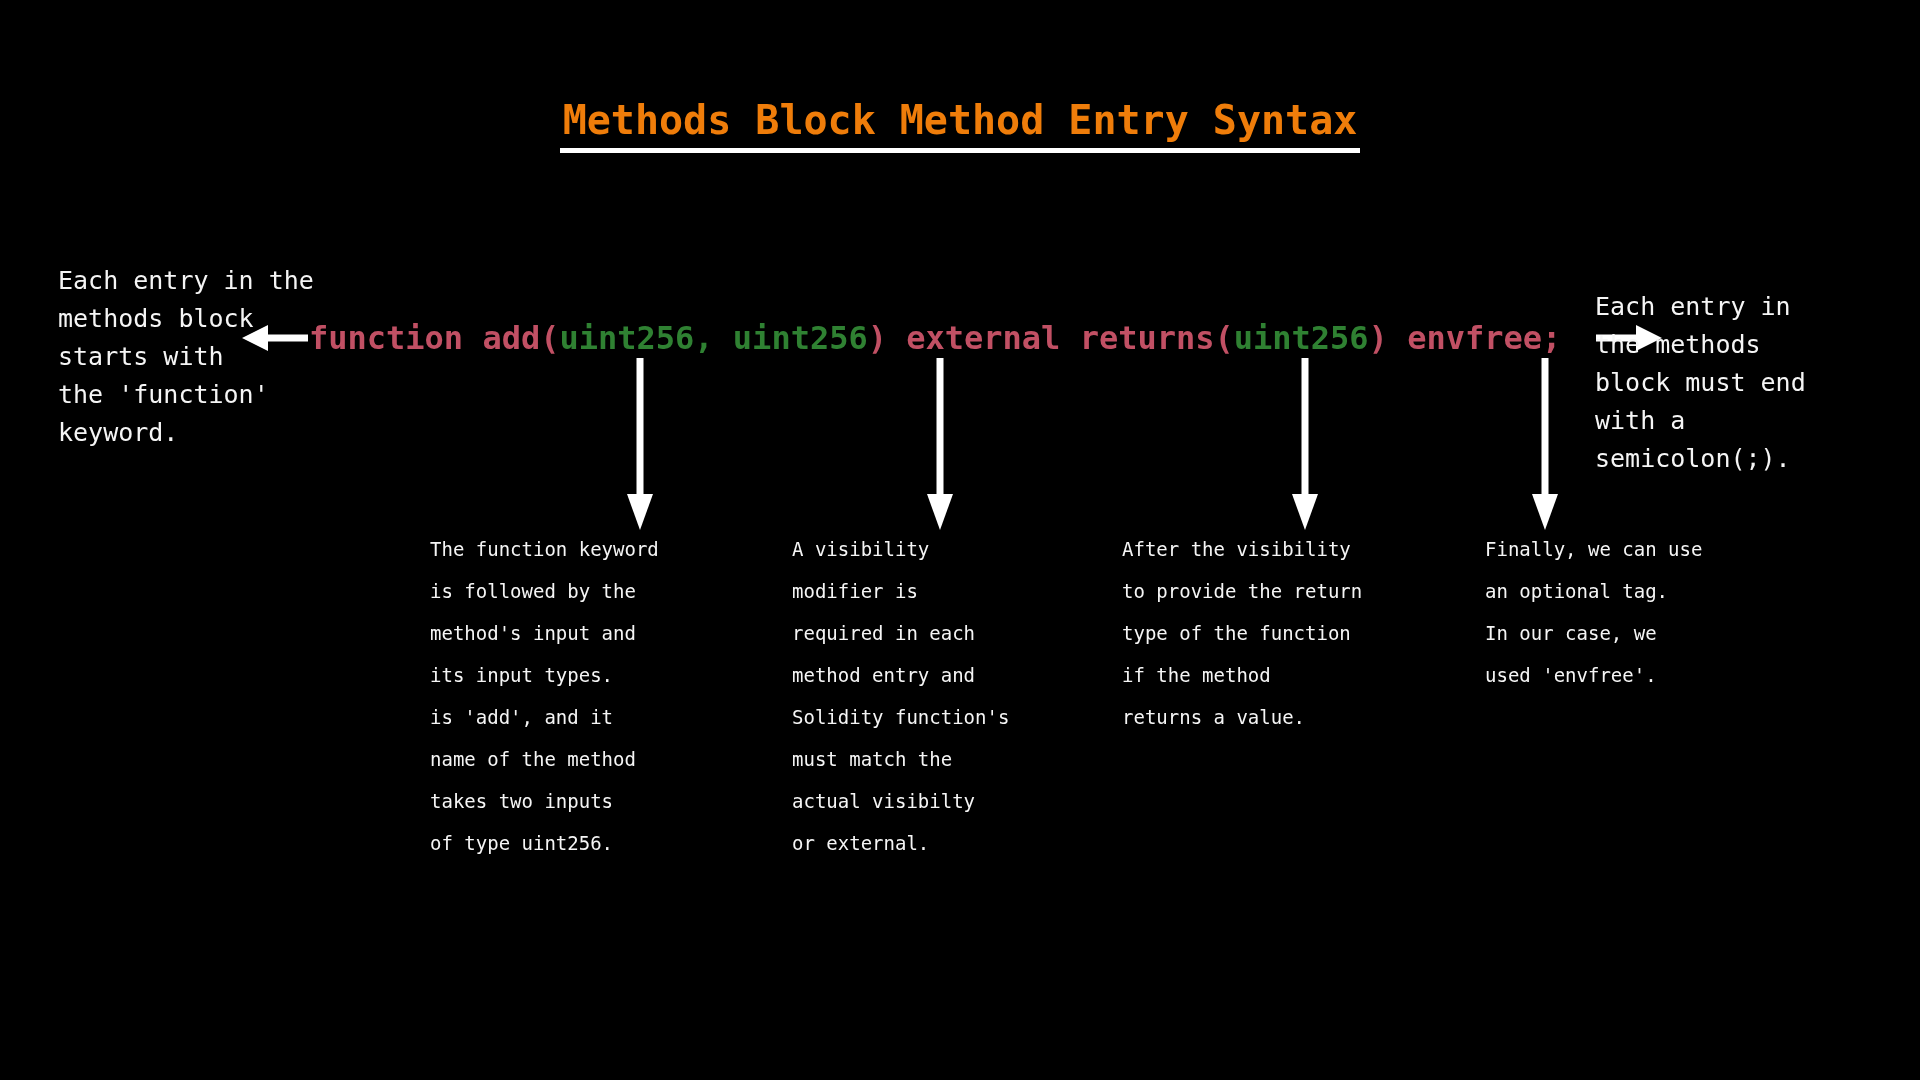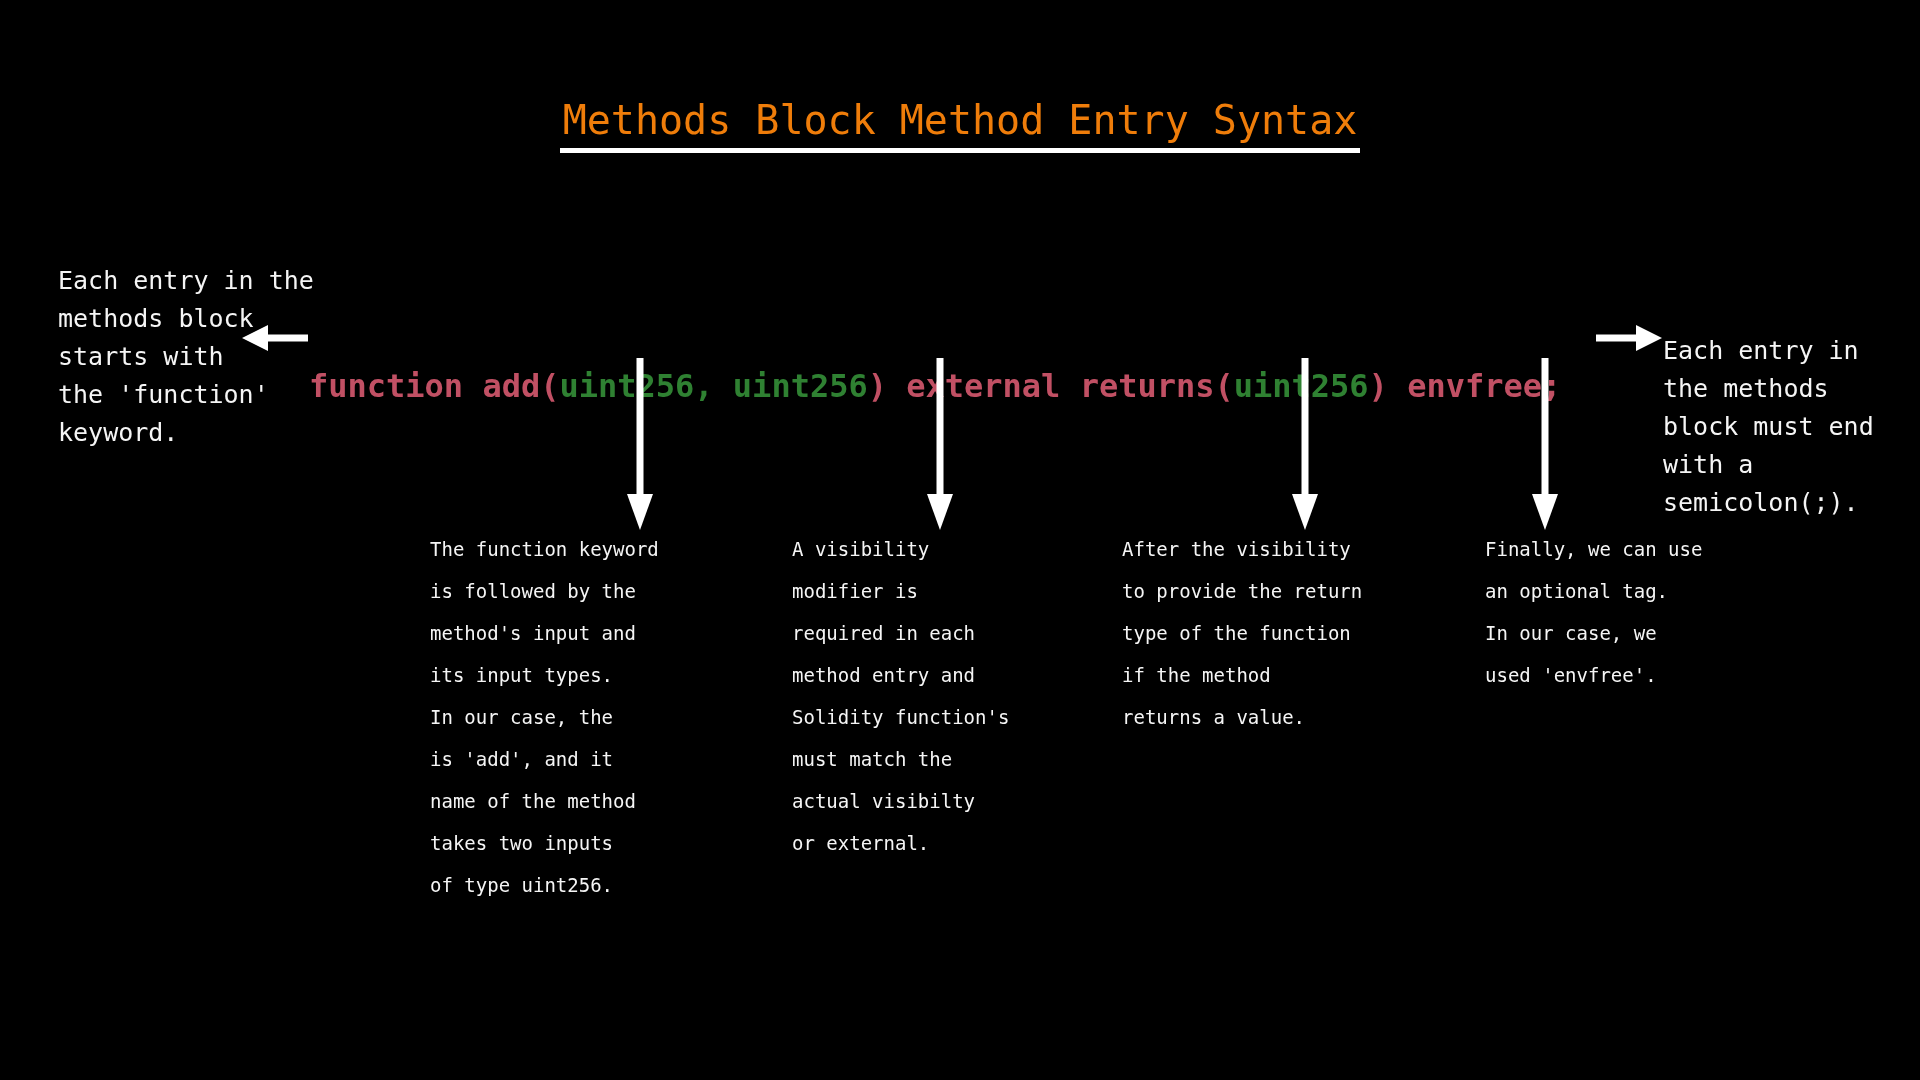--- a/index.html
+++ b/index.html
@@ -21,51 +21,50 @@
     top: 98px;
     left: 0;
     width: 1920px;
     text-align: center;
   }
   .title {
     display: inline-block;
     color: #ef7d0a;
     font-size: 40px;
     line-height: 44px;
-    font-weight: normal;
+    font-weight: bold;
     letter-spacing: 0px;
     padding: 0 3px 6px 3px;
     border-bottom: 5px solid #ffffff;
   }
   
   .code-line {
     position: absolute;
     left: 309px;
     top: 318px;
     font-size: 32px;
     line-height: 40px;
     font-weight: bold;
     white-space: nowrap;
-    margin-top: 48px;
   }
   .tok-red   { color: #c15064; }
   .tok-green { color: #2f8132; }
   
   .arrow { position: absolute; }
   .arrow svg { display: block; }
   
   .note {
     position: absolute;
     color: #f5f5f5;
     font-size: 25px;
     line-height: 38px;
     white-space: nowrap;
   }
   .note-left  { left: 13px;   top: 262px; margin-left: 45px; }
-  .note-right { left: 1663px; top: 288px; margin-top: 44px; }
+  .note-right { left: 1595px; top: 288px; }
   
   .col {
     position: absolute;
     top: 528px;
     color: #f5f5f5;
     font-size: 19px;
     line-height: 42px;
     white-space: nowrap;
   }
   .col-1 { left: 430px; }
@@ -140,21 +139,20 @@
       <rect x="10.5" y="0" width="7" height="138" fill="#ffffff"></rect>
       <polygon points="1,136 27,136 14,172" fill="#ffffff"></polygon>
     </svg>
   </div>
 
   <div class="col col-1">
       <div class="line">The function keyword</div>
       <div class="line">is followed by the</div>
       <div class="line">method's input and</div>
       <div class="line">its input types.</div>
-      <div class="line">In our case, the</div>
       <div class="line">is 'add', and it</div>
       <div class="line">name of the method</div>
       <div class="line">takes two inputs</div>
       <div class="line">of type uint256.</div>
     </div>
   <div class="col col-2">
       <div class="line">A visibility</div>
       <div class="line">modifier is</div>
       <div class="line">required in each</div>
       <div class="line">method entry and</div>

